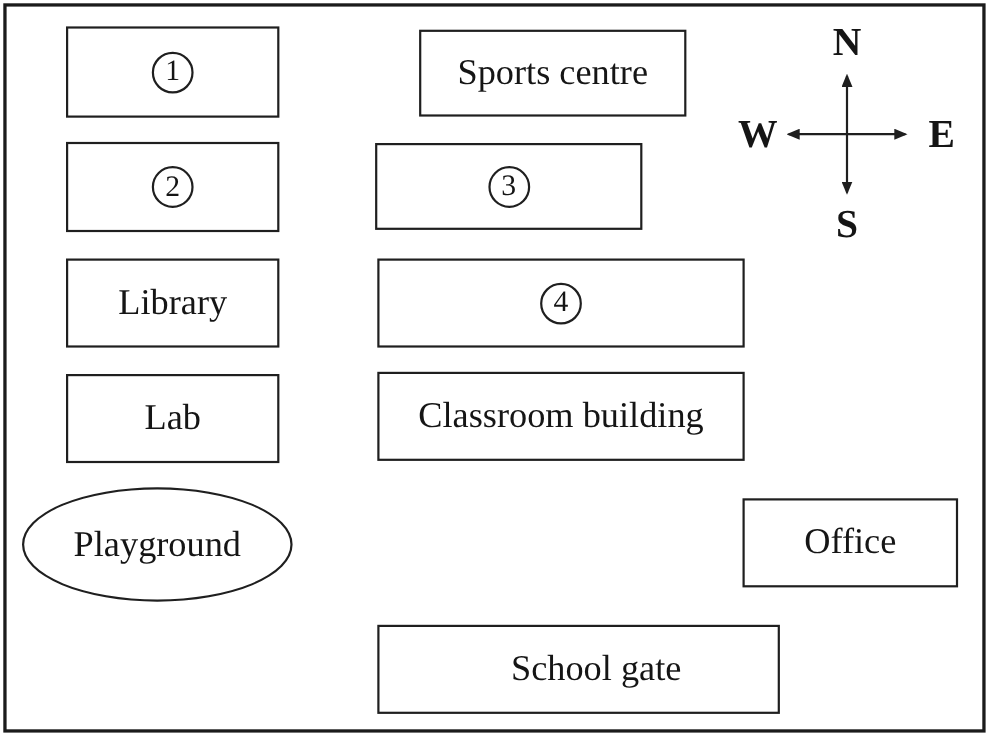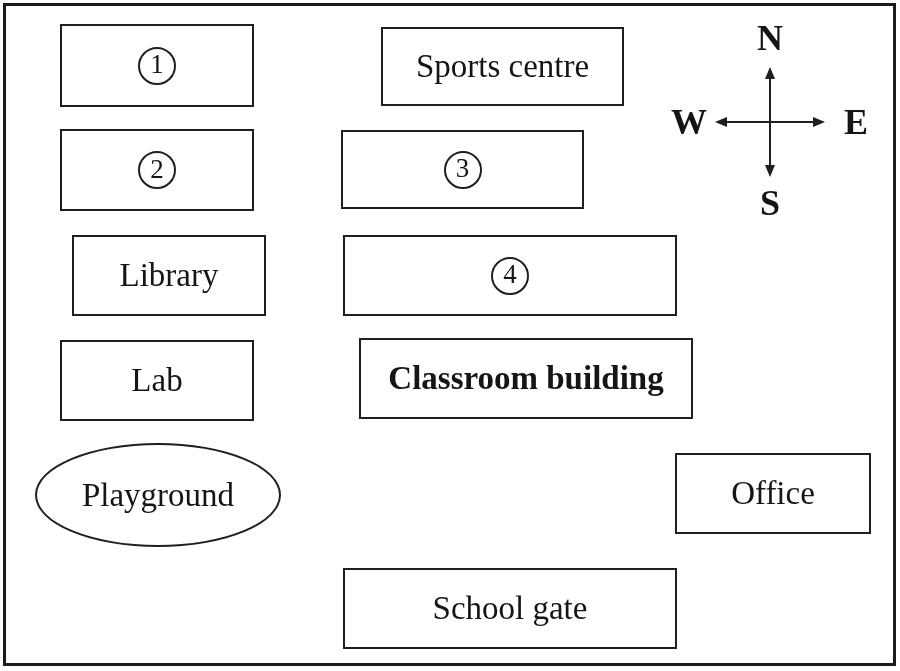--- a/index.html
+++ b/index.html
@@ -74,42 +74,42 @@
     <span>Sports centre</span>
   </div>
 
   <div class="box" style="left:60px; top:129px; width:190px; height:78px;">
     <span class="circled">2</span>
   </div>
   <div class="box" style="left:341px; top:130px; width:239px; height:75px;">
     <span class="circled">3</span>
   </div>
 
-  <div class="box" style="left:60px; top:235px; width:190px; height:77px;margin-left:12px;">
+  <div class="box" style="left:60px; top:235px; width:190px; height:77px;">
     <span>Library</span>
   </div>
   <div class="box" style="left:343px; top:235px; width:330px; height:77px;">
     <span class="circled">4</span>
   </div>
 
   <div class="box" style="left:60px; top:340px; width:190px; height:77px;font-family:Liberation Serif, serif;">
     <span>Lab</span>
   </div>
-  <div class="box" style="left:359px; top:338px; width:330px; height:77px;font-weight:bold;">
+  <div class="box" style="left:343px; top:338px; width:330px; height:77px;">
     <span>Classroom building</span>
   </div>
 
-  <div class="ellipse" style="left:35px; top:443px; width:242px; height:100px;">
+  <div class="ellipse" style="left:20px; top:443px; width:242px; height:100px;">
     <span>Playground</span>
   </div>
   <div class="box" style="left:675px; top:453px; width:192px; height:77px;text-align:right;">
     <span>Office</span>
   </div>
 
-  <div class="box" style="left:343px; top:568px; width:330px; height:77px;">
+  <div class="box" style="left:343px; top:568px; width:330px; height:77px;padding-left:32px;">
     <span>School gate</span>
   </div>
 
   <div>
     <svg class="compass-svg" width="140" height="130" viewBox="0 0 140 130">
       <defs>
         <marker id="ah" markerWidth="12" markerHeight="10" refX="10" refY="5" orient="auto" markerUnits="userSpaceOnUse">
           <polygon points="0,0 12,5 0,10" fill="#1f1f1f"></polygon>
         </marker>
       </defs>

